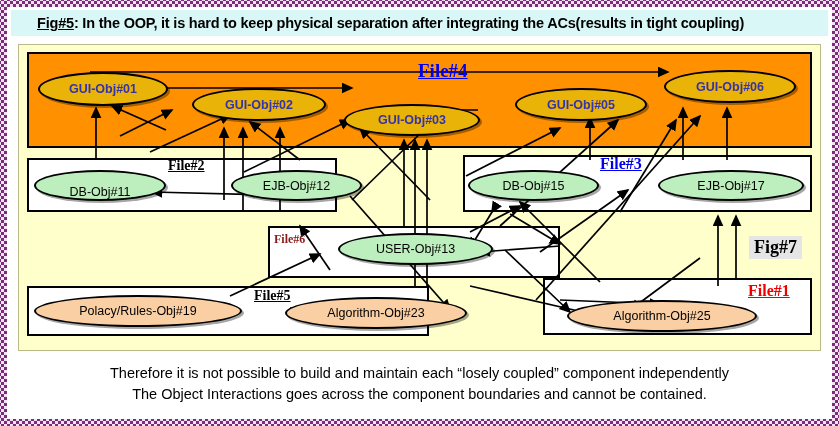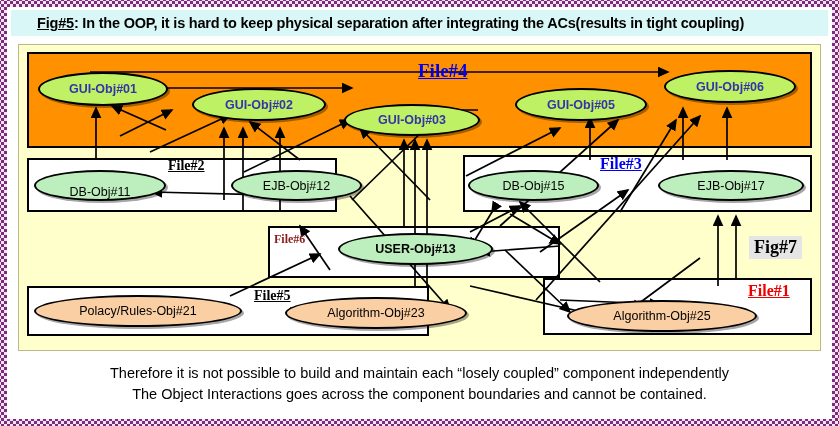--- a/index.html
+++ b/index.html
@@ -69,21 +69,21 @@
   .node{
     position:absolute;
     border:2px solid #000000;
     border-radius:50%;
     box-sizing:border-box;
     display:flex;align-items:center;justify-content:center;
     font-size:12.5px;
     white-space:nowrap;
     box-shadow:2px 2px 0 rgba(0,0,0,0.35);
   }
-  .node.gui{background:#bef264;color:#3333aa;font-weight:bold;}
+  .node.gui{background:#eab308;color:#3333aa;font-weight:bold;}
   .node.green{background:#bdeebd;color:#000000;font-weight:normal;}
   .node.peach{background:#fbcfa4;color:#000000;font-weight:normal;}
 
   
   .flabel{
     position:absolute;font-family:"Liberation Serif", serif;
     font-weight:bold;white-space:nowrap;
   }
   .flabel.blue-big{color:#0000ee;font-size:19px;text-decoration:underline;}
   .flabel.blue-mid{color:#0000ee;font-size:16px;text-decoration:underline;}
@@ -207,26 +207,26 @@
   </div>
   <div class="node green" style="left:231px;top:170px;width:131px;height:31px;">
     <span>EJB-Obj#12</span>
   </div>
   <div class="node green" style="left:468px;top:170px;width:131px;height:31px;">
     <span>DB-Obj#15</span>
   </div>
   <div class="node green" style="left:658px;top:170px;width:146px;height:31px;">
     <span>EJB-Obj#17</span>
   </div>
-  <div class="node green" style="left:338px;top:233px;width:155px;height:32px;font-weight:bold;">
+  <div class="node green" style="left:338px;top:233px;width:155px;height:32px;">
     <span>USER-Obj#13</span>
   </div>
 
   <div class="node peach" style="left:34px;top:295px;width:208px;height:32px;">
-    <span>Polacy/Rules-Obj#21</span>
+    <span>Polacy/Rules-Obj#19</span>
   </div>
   <div class="node peach" style="left:285px;top:297px;width:182px;height:32px;">
     <span>Algorithm-Obj#23</span>
   </div>
   <div class="node peach" style="left:567px;top:300px;width:190px;height:32px;">
     <span>Algorithm-Obj#25</span>
   </div>
 
   <div class="flabel blue-big" style="left:418px;top:60px;">File#4</div>
   <div class="flabel black" style="left:168px;top:158px;">File#2</div>

